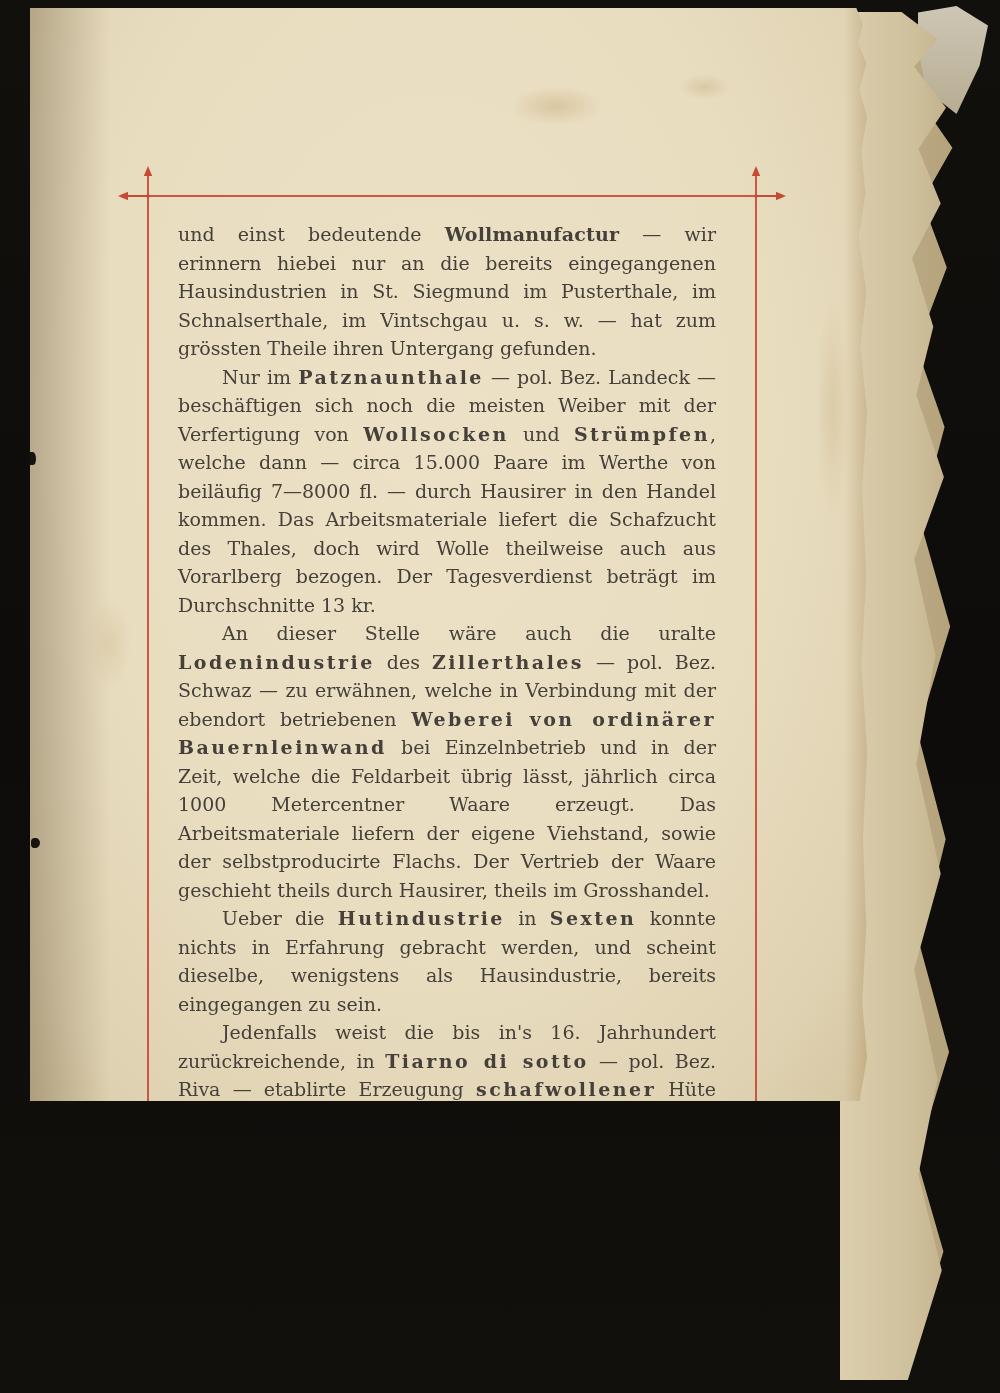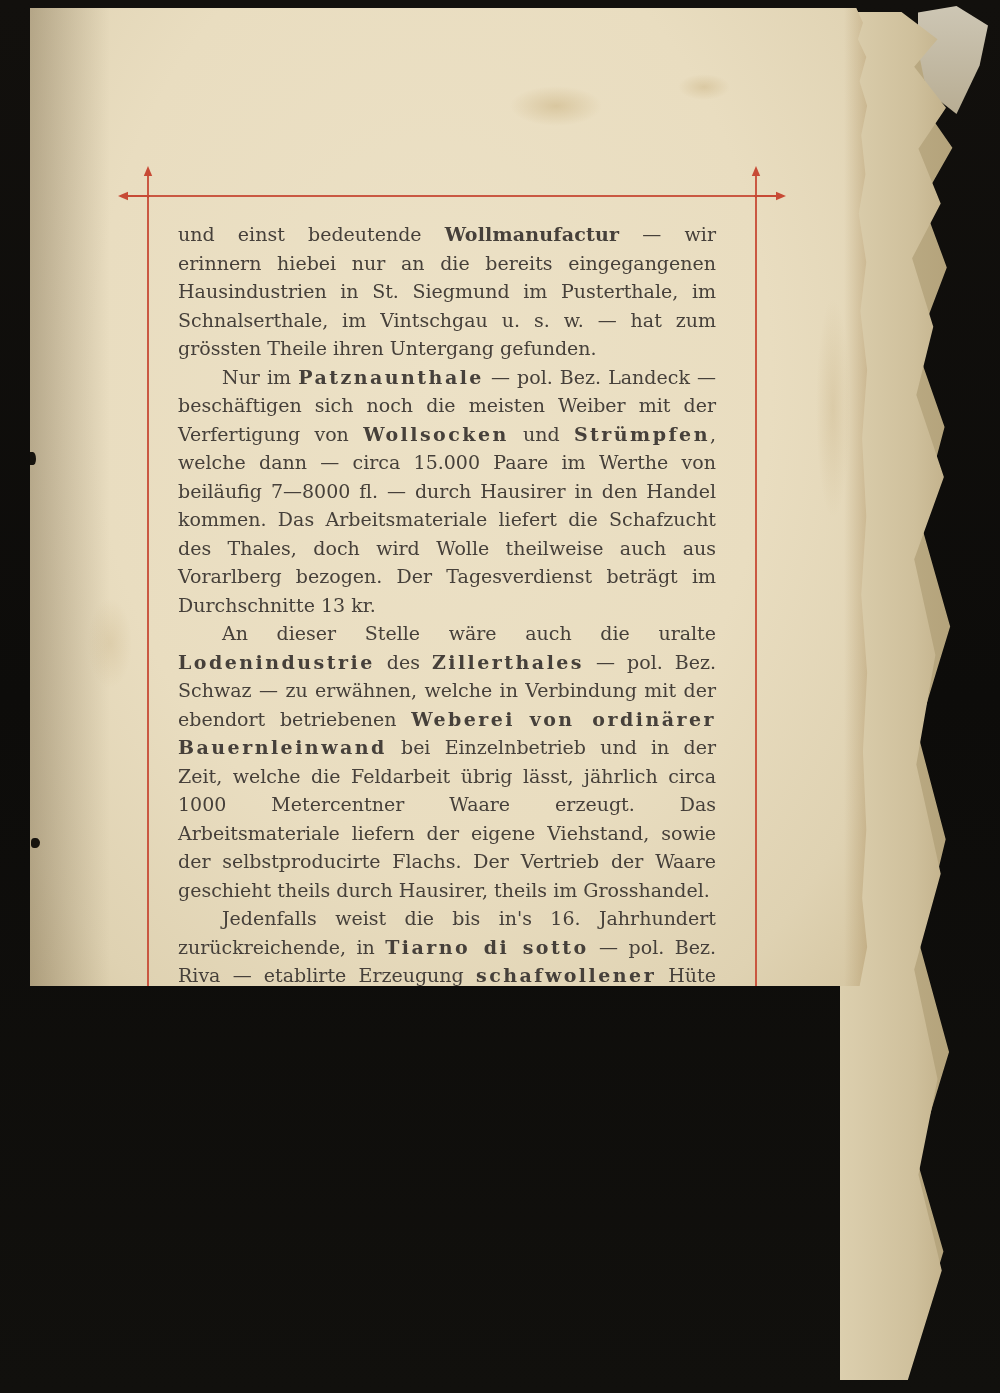--- a/index.html
+++ b/index.html
@@ -33,21 +33,21 @@
     z-index:1;
   }
   .corner-scrap{
     position:absolute;left:918px;top:6px;width:70px;height:108px;
     background:linear-gradient(180deg,#cdc6b4,#b8ad93);
     clip-path:polygon(0 6%,55% 0,100% 18%,88% 55%,55% 100%,12% 78%,0 40%);
     z-index:0;
   }
   
   .page{
-    position:absolute;left:30px;top:8px;width:838px;height:978px;
+    position:absolute;left:30px;top:8px;width:838px;height:1093px;
     background:radial-gradient(ellipse at 48% 38%,#ece1c6 0%,var(--paper) 55%,#dfd2b2 85%,#d5c6a2 100%);
     clip-path:polygon(0 0,98.6% 0,99.4% 1.5%,98.8% 3.2%,99.8% 5%,99% 7.5%,99.9% 10%,99.2% 13%,99.7% 17%,98.9% 21%,99.8% 26%,99.1% 31%,99.9% 37%,99.3% 44%,99.8% 52%,99.2% 60%,99.9% 68%,99.4% 76%,99.8% 84%,99.3% 91%,99.9% 96%,99% 100%,0 100%);
     z-index:2;
   }
   .binding-shadow{
     position:absolute;left:0;top:0;bottom:0;width:80px;
     background:linear-gradient(90deg,rgba(75,57,28,.30),rgba(75,57,28,0));
     pointer-events:none;
   }
   .edge-stain{
@@ -136,18 +136,19 @@
         <polygon points="118,1174 113.8,1164 122.2,1164"></polygon>
         <polygon points="756,1144 746,1139.8 746,1148.2"></polygon>
         <polygon points="726,1174 721.8,1164 730.2,1164"></polygon>
       </g>
     </svg>
 
     <div class="text-block">
         <p class=""><span class="seg-normal">und einst bedeutende </span><span class="seg-bold">Wollmanufactur</span><span class="seg-normal"> — wir erinnern hiebei nur an die bereits eingegangenen Hausindustrien in St. Siegmund im Pusterthale, im Schnalserthale, im Vintschgau u. s. w. — hat zum grössten Theile ihren Untergang gefunden.</span></p>
         <p class="indent"><span class="seg-normal">Nur im </span><span class="seg-spaced">Patznaunthale</span><span class="seg-normal"> — pol. Bez. Landeck — beschäftigen sich noch die meisten Weiber mit der Verfertigung von </span><span class="seg-spaced">Wollsocken</span><span class="seg-normal"> und </span><span class="seg-spaced">Strümpfen</span><span class="seg-normal">, welche dann — circa 15.000 Paare im Werthe von beiläufig 7—8000 fl. — durch Hausirer in den Handel kommen. Das Arbeitsmateriale liefert die Schafzucht des Thales, doch wird Wolle theilweise auch aus Vorarlberg bezogen. Der Tagesverdienst beträgt im Durchschnitte 13 kr.</span></p>
         <p class="indent"><span class="seg-normal">An dieser Stelle wäre auch die uralte </span><span class="seg-spaced">Lodenindustrie</span><span class="seg-normal"> des </span><span class="seg-spaced">Zillerthales</span><span class="seg-normal"> — pol. Bez. Schwaz — zu erwähnen, welche in Verbindung mit der ebendort betriebenen </span><span class="seg-spaced">Weberei</span><span class="seg-normal"> </span><span class="seg-spaced">von ordinärer Bauernleinwand</span><span class="seg-normal"> bei Einzelnbetrieb und in der Zeit, welche die Feldarbeit übrig lässt, jährlich circa 1000 Metercentner Waare erzeugt. Das Arbeitsmateriale liefern der eigene Viehstand, sowie der selbstproducirte Flachs. Der Vertrieb der Waare geschieht theils durch Hausirer, theils im Grosshandel.</span></p>
+        <p class="indent"><span class="seg-normal">Ueber die </span><span class="seg-spaced">Hutindustrie</span><span class="seg-normal"> in </span><span class="seg-spaced">Sexten</span><span class="seg-normal"> konnte nichts in Erfahrung gebracht werden, und scheint dieselbe, wenigstens als Hausindustrie, bereits eingegangen zu sein.</span></p>
         <p class="indent"><span class="seg-normal">Jedenfalls weist die bis in's 16. Jahrhundert zurückreichende, in </span><span class="seg-spaced">Tiarno di sotto</span><span class="seg-normal"> — pol. Bez. Riva — etablirte Erzeugung </span><span class="seg-spaced">schafwollener</span><span class="seg-normal"> Hüte zur Zeit noch günstigere Verhältnisse auf. Dieselbe beschäftigt noch immer circa 80 Personen bei einem durchschnittlichen Tagesverdienste von 75 kr. bis 1 fl. und producirt mit wenigen Ausnahmen nur während des Winters bis 100.000 Hüte im Werthe von 30—35.000 fl.</span></p>
       </div>
 
     <div class="page-number">63</div>
   </div>
 </div>
 
 </body></html>

